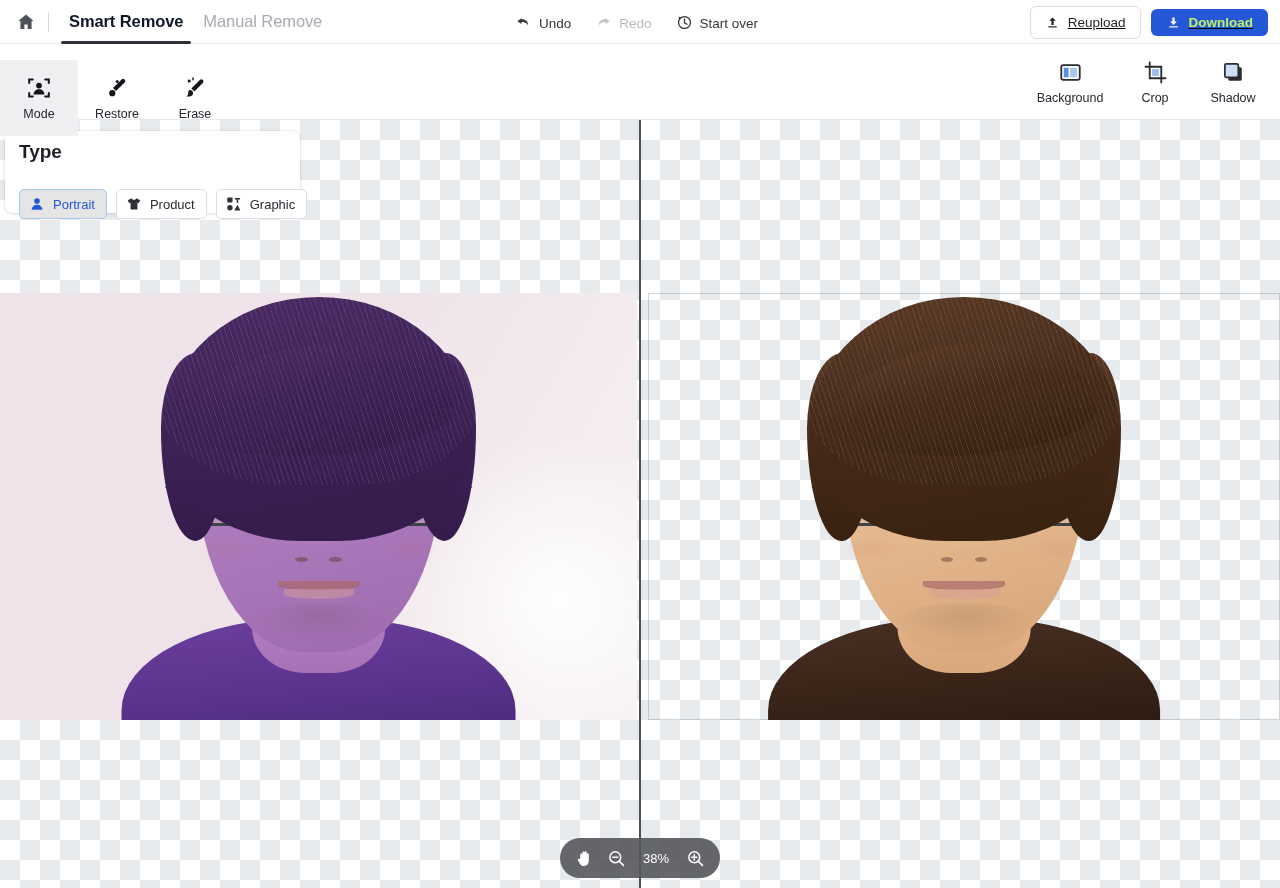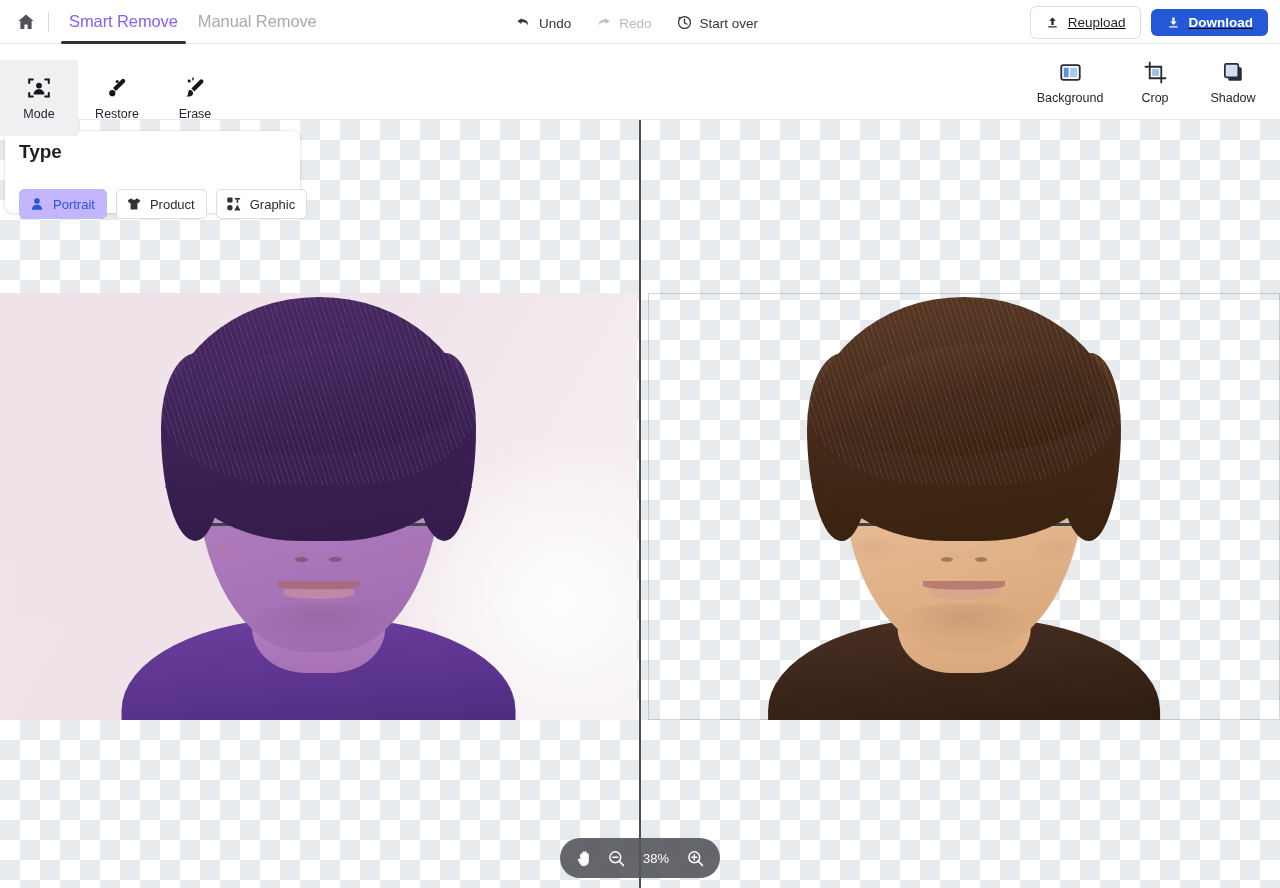--- a/index.html
+++ b/index.html
@@ -25,22 +25,22 @@
     display: flex; align-items: center; justify-content: center;
     border-radius: 5px; cursor: pointer;
   }
   .hdr-sep {
     width: 1px; height: 20px; background: #d9d9de; margin: 0 10px 0 4px;
   }
   .tabs { display: flex; align-items: center; height: 44px; }
   .tab {
     position: relative; height: 44px;
     display: flex; align-items: center;
-    font-size: 16.5px; font-weight: 400;
-    color: #8b5cf6; padding: 0 10px;
+    font-size: 16.5px; font-weight: 700;
+    color: #0f172a; padding: 0 10px;
     cursor: pointer; letter-spacing: -.1px;
   }
   .tab.inactive { color: #a9aab2; font-weight: 400; }
   .tab.active::after {
     content: ""; position: absolute;
     left: 2px; right: 2px; bottom: 0; height: 3px;
     background: #2f3038; border-radius: 2px;
   }
 
   .hdr-center {
@@ -62,21 +62,21 @@
     display: flex; align-items: center; gap: 8px;
     height: 33px; padding: 0 14px;
     border: 1px solid #dcdce1; border-radius: 6px;
     background: #fff; font-size: 13.5px; color: #24252c;
     cursor: pointer;
   }
   .btn-download {
     display: flex; align-items: center; gap: 8px;
     height: 27px; padding: 0 15px;
     border: none; border-radius: 6px;
-    background: #2558d6; font-size: 13.5px; font-weight: 700; color: #ffffff;
+    background: #2558d6; font-size: 13.5px; font-weight: 700; color: #bef264;
     cursor: pointer;
   }
 
   
   .toolbar {
     position: absolute; top: 44px; left: 0;
     width: 1280px; height: 76px;
     background: #ffffff;
     border-bottom: 1px solid #e9e9ec;
     z-index: 35;
@@ -109,21 +109,21 @@
   }
   .type-row { display: flex; gap: 9px; }
   .type-btn {
     display: flex; align-items: center; gap: 8px;
     height: 30px; padding: 0 11px 0 9px;
     border: 1px solid #dcdce1; border-radius: 5px;
     background: #fff; font-size: 13px; color: #2a2b32;
     cursor: pointer; white-space: nowrap;
   }
   .type-btn.active {
-    background: #c4b5fd; border-color: #a9c6f2; color: #2558d6;
+    background: #e5e5e5; border-color: #a9c6f2; color: #2558d6;
   }
 
   
   .canvas {
     position: absolute; top: 120px; left: 0;
     width: 1280px; height: 768px;
     background-color: #ffffff;
     background-image:
       linear-gradient(45deg, #e8ebee 25%, transparent 25%, transparent 75%, #e8ebee 75%),
       linear-gradient(45deg, #e8ebee 25%, transparent 25%, transparent 75%, #e8ebee 75%);

